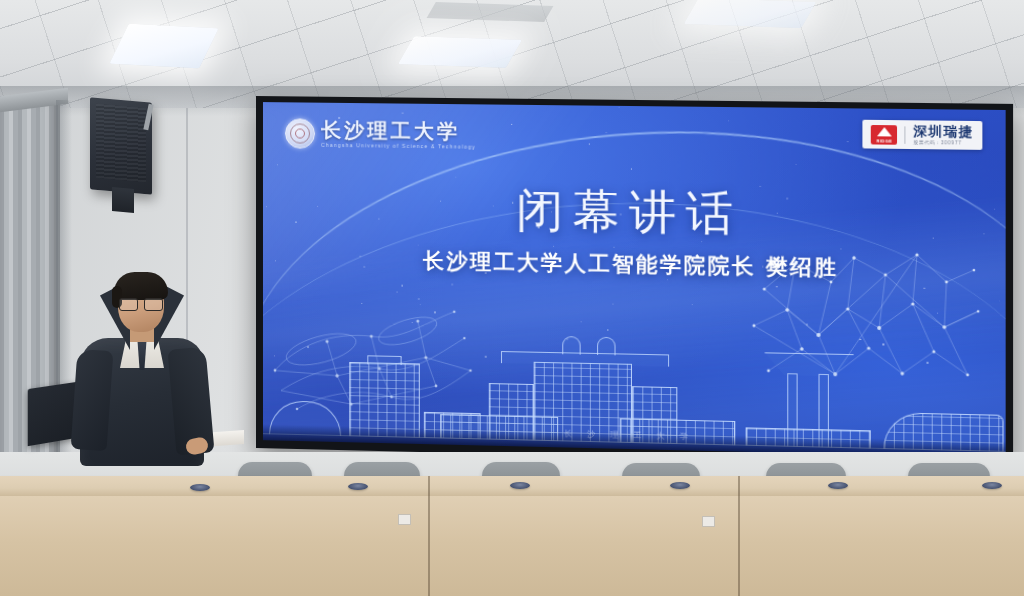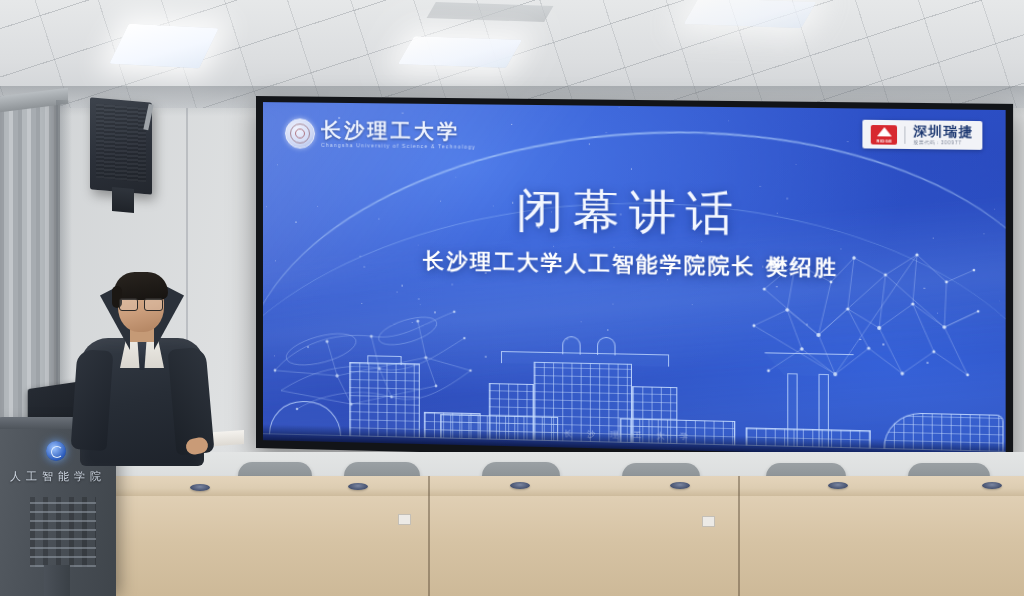--- a/index.html
+++ b/index.html
@@ -641,27 +641,20 @@
     <div class="sock-plate" data-name="power-socket-plate" style="left:398px;top:38px;"></div>
     <div class="sock-plate" data-name="power-socket-plate" style="left:702px;top:40px;"></div>
   </div>
 
   <div class="laptop-screen" data-name="presenter-laptop"></div>
   <div class="mic" data-name="gooseneck-microphone"></div>
   <div class="mic-head" data-name="microphone-head-icon"></div>
   <div class="laptop-base" data-name="laptop-base"></div>
   <div class="papers" data-name="speech-papers"></div>
 
-  <div class="podium" data-name="lectern-podium">
-    <div class="podium-head" data-name="podium-top-edge"></div>
-    <div class="podium-logo" data-name="ai-school-emblem-icon"></div>
-    <div class="podium-text" data-name="podium-label">人工智能学院</div>
-    <div class="podium-vent" data-name="podium-vent-grille"></div>
-    <div class="podium-post" data-name="podium-post"></div>
-  </div>
 
   <div class="person" data-name="presenter-person">
     <div class="p-jacket" data-name="presenter-jacket"></div>
     <div class="p-armL" data-name="presenter-left-arm"></div>
     <div class="p-armR" data-name="presenter-right-arm"></div>
     <div class="p-shirt" data-name="presenter-shirt"></div>
     <div class="p-tie" data-name="presenter-tie"></div>
     <div class="p-lapelL" data-name="jacket-lapel-left"></div>
     <div class="p-lapelR" data-name="jacket-lapel-right"></div>
     <div class="p-neck" data-name="presenter-neck"></div>

